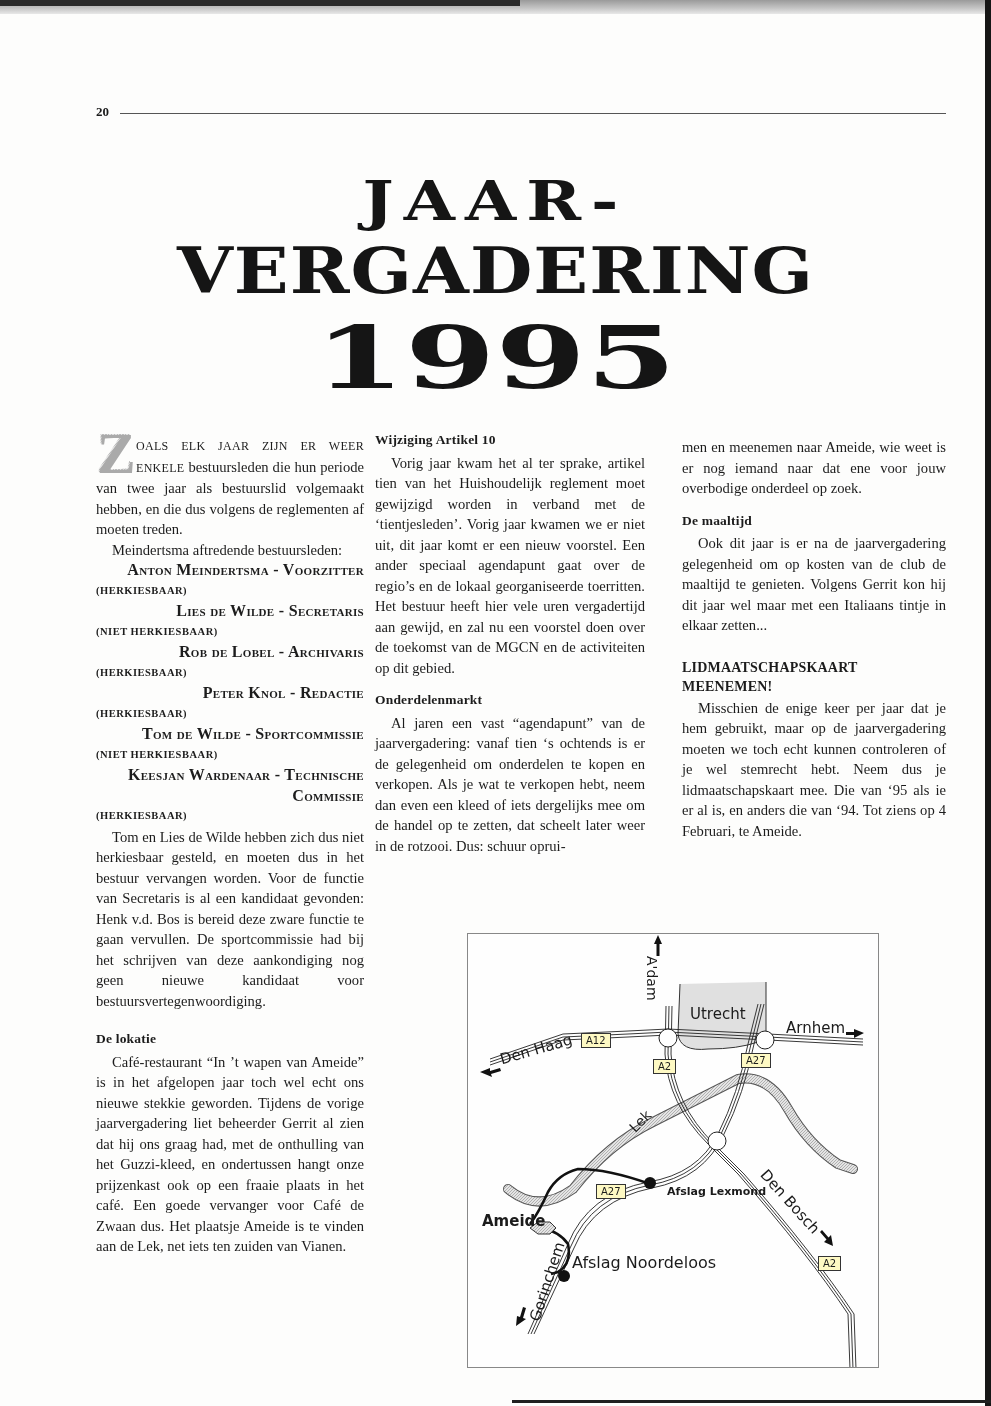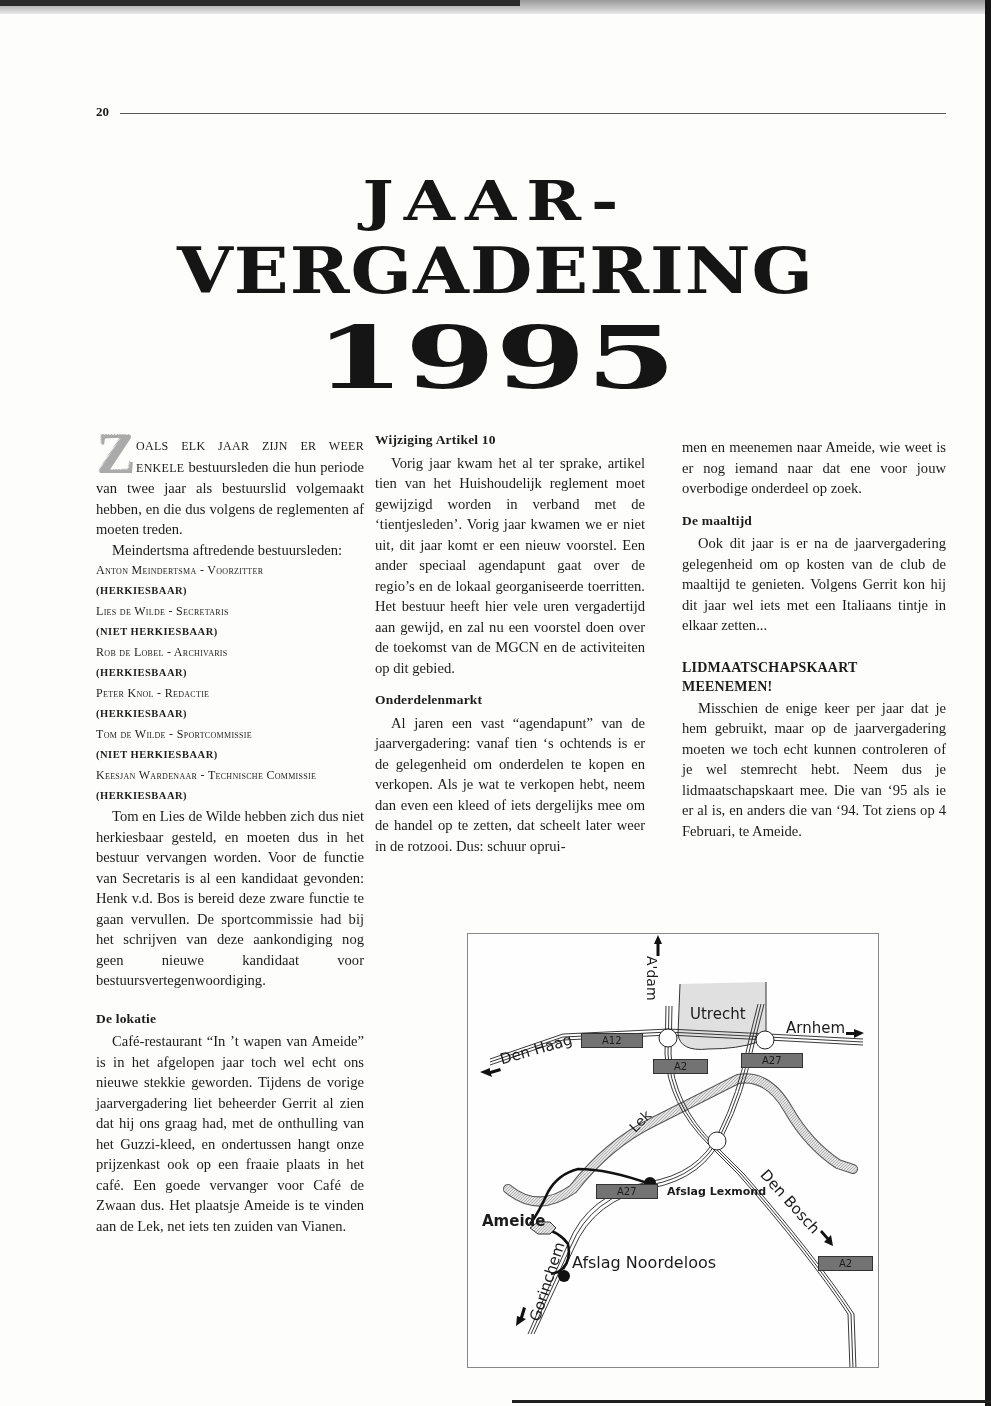--- a/index.html
+++ b/index.html
@@ -50,35 +50,35 @@
   .sub.caps { font-size: 14px; line-height: 19px; margin-top: 22px; }
   .dropcap-wrap { position: relative; }
   .dropcap {
     float: left; font-size: 58px; line-height: 44px; height: 44px; width: 34px;
     margin: -4px 6px 0 0; font-weight: bold; color: #c8c8c8;
     text-shadow: 1px 1px 0 #aaa;
     background: repeating-linear-gradient(135deg, #e2e2e2 0 1px, #bcbcbc 1px 2px);
     -webkit-background-clip: text; background-clip: text; -webkit-text-fill-color: transparent;
   }
   .lead-caps { font-variant: small-caps; font-size: 12px; letter-spacing: 0.3px; margin-top: 7px; }
-  .role { font-variant: small-caps; font-weight: normal; font-size: 12px; line-height: 20.5px; text-indent: 0 !important; text-align: left; letter-spacing: 0.3px; }
+  .role { font-variant: small-caps; font-weight: bold; font-size: 16px; line-height: 20.5px; text-indent: 0 !important; text-align: right; letter-spacing: 0.3px; }
   .status { font-weight: bold; font-size: 10.5px; line-height: 20.5px; text-indent: 0 !important; letter-spacing: 0.5px; }
 
   .map {
     position: absolute; left: 467px; top: 933px; width: 410px; height: 433px;
     border: 1px solid #888; background: #fefefe;
   }
   .map svg { position: absolute; left: 0; top: 0; }
   .map-label {
     position: absolute; font-family: "DejaVu Sans", "Liberation Sans", sans-serif;
     color: #1b1b1b; white-space: nowrap;
   }
   .road-badge {
     position: absolute; font-family: "DejaVu Sans", "Liberation Sans", sans-serif;
-    font-size: 10px; border: 1px solid #333; background: #737373; padding: 0 20px; line-height: 13px;
+    font-size: 10px; border: 1px solid #333; background: #fef9c3; padding: 0 4px; line-height: 13px;
   }
 </style>
 </head>
 <body>
 
 <div class="top-shade"></div>
 <div class="top-dark"></div>
 <div class="right-edge"></div>
 <div class="bottom-rule"></div>
 
@@ -118,21 +118,21 @@
 <div class="col c2">
   <div class="sub first">Wijziging Artikel 10</div>
   <p>Vorig jaar kwam het al ter sprake, artikel tien van het Huishoudelijk reglement moet gewijzigd worden in verband met de ‘tientjesleden’. Vorig jaar kwamen we er niet uit, dit jaar komt er een nieuw voorstel.  Een ander speciaal agendapunt gaat over de regio’s en de lokaal georganiseerde toerritten. Het bestuur heeft hier vele uren vergadertijd aan gewijd, en zal nu een voorstel doen over de toekomst van de MGCN en de activiteiten op dit gebied.</p>
   <div class="sub" style="margin-top:12px">Onderdelenmarkt</div>
   <p>Al jaren een vast “agendapunt” van de jaarvergadering: vanaf tien ‘s ochtends is er de gelegenheid om onderdelen te kopen en verkopen. Als je wat te verkopen hebt, neem dan even een kleed of iets dergelijks mee om de handel op te zetten, dat scheelt later weer in de rotzooi. Dus: schuur oprui-</p>
 </div>
 
 <div class="col c3">
   <p class="noindent">men en meenemen naar Ameide, wie weet is er nog iemand naar dat ene voor jouw overbodige onderdeel op zoek.</p>
   <div class="sub" style="margin-top:12px">De maaltijd</div>
-  <p>Ook dit jaar is er na de jaarvergadering gelegenheid om op kosten van de club de maaltijd te genieten. Volgens Gerrit kon hij dit jaar wel iets met een Italiaans tintje in elkaar zetten...</p>
+  <p>Ook dit jaar is er na de jaarvergadering gelegenheid om op kosten van de club de maaltijd te genieten. Volgens Gerrit kon hij dit jaar wel maar met een Italiaans tintje in elkaar zetten...</p>
   <div class="sub caps">LIDMAATSCHAPSKAART MEENEMEN!</div>
   <p>Misschien de enige keer per jaar dat je hem gebruikt, maar op de jaarvergadering moeten we toch echt kunnen controleren of je wel stemrecht hebt. Neem dus je lidmaatschapskaart mee. Die van ‘95 als ie er al is, en anders die van ‘94.  Tot ziens op 4 Februari, te Ameide.</p>
 </div>
 
 <div class="map">
   <svg width="410" height="433" viewBox="0 0 410 433">
     <defs>
       <pattern id="hatch" width="3" height="3" patternUnits="userSpaceOnUse">
         <rect width="3" height="3" fill="#e4e4e4"></rect>
         <path d="M0 3 L3 0" stroke="#9a9a9a" stroke-width="0.7"></path>

